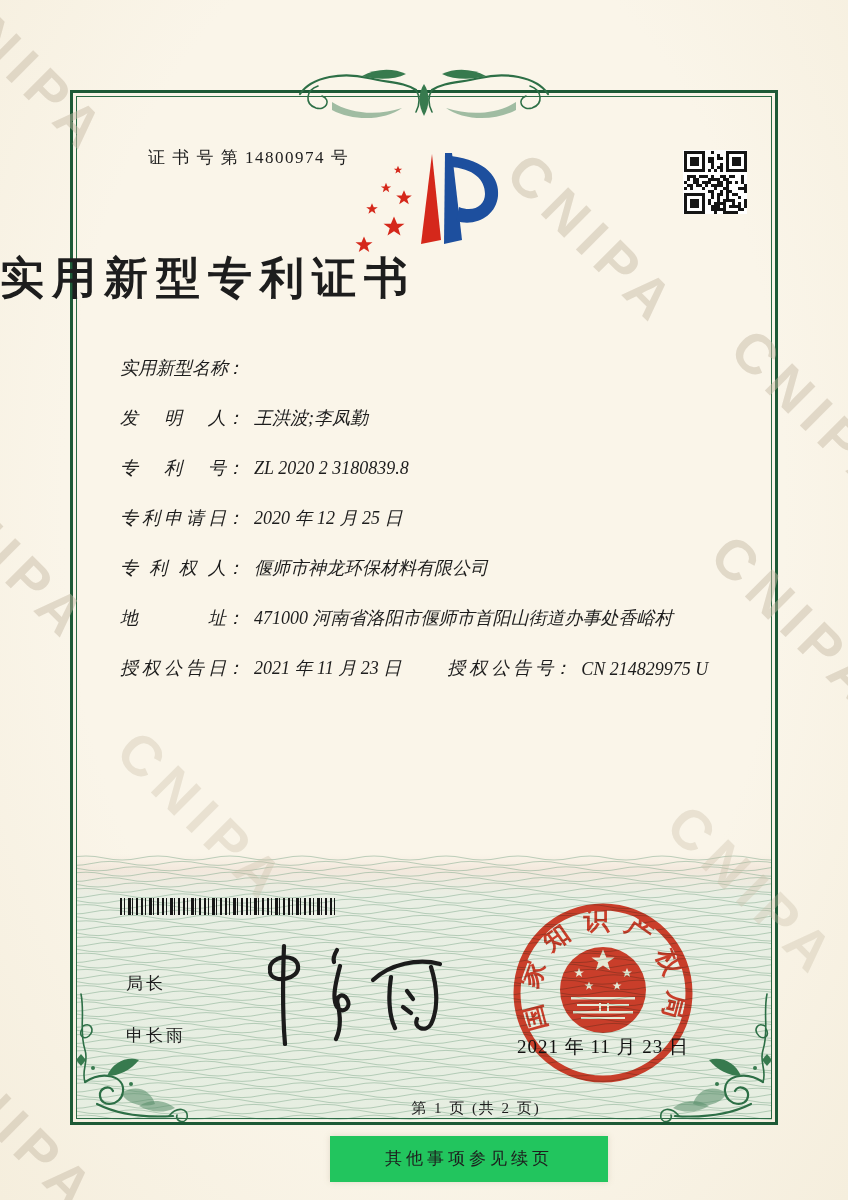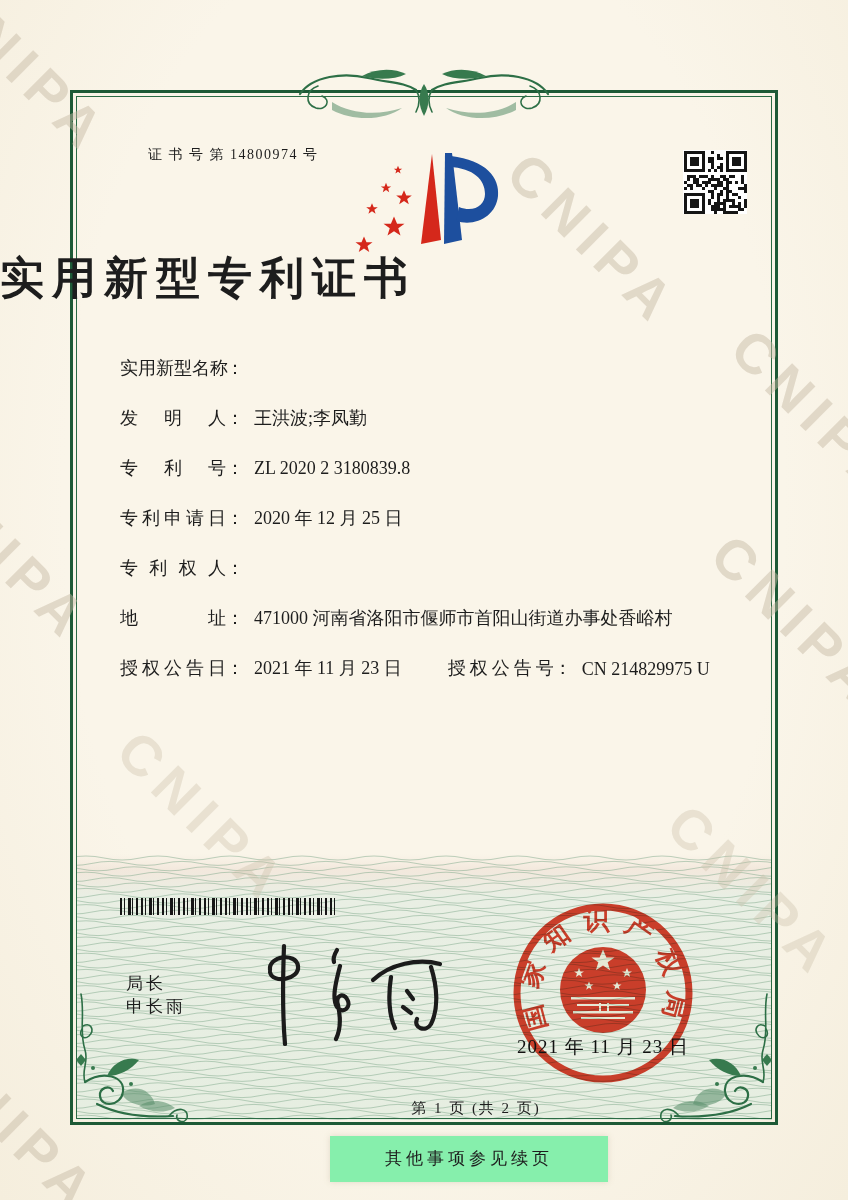--- a/index.html
+++ b/index.html
@@ -18,54 +18,54 @@
   .frame::after{content:"";position:absolute;inset:3px;border:1px solid #2a6b44;}
 
   
   .wave-zone{position:absolute;left:76px;top:854px;width:696px;height:266px;z-index:1;
              background:linear-gradient(180deg, rgba(236,228,214,0) 0%, rgba(224,200,190,.28) 6%,
                         #e9efe4 16%, #e6eee1 100%);overflow:hidden;}
   .wave-zone svg{display:block;}
   .wave-zone path{fill:none;stroke:rgba(125,168,138,.5);stroke-width:1;}
 
   
-  .cert-no{position:absolute;left:148px;top:146px;font-size:14px;letter-spacing:1.5px;z-index:4;}
+  .cert-no{position:absolute;left:148px;top:146px;font-size:17px;letter-spacing:1.5px;z-index:4;}
   .logo{position:absolute;left:348px;top:144px;z-index:4;}
   .qr{position:absolute;left:683px;top:150px;z-index:4;}
   .title{position:absolute;left:0;top:249px;width:100%;font-size:44px;
          font-weight:bold;letter-spacing:8px;z-index:4;}
 
   
   .fields{position:absolute;left:120px;top:356px;width:624px;font-size:18px;z-index:4;}
-  .frow{display:flex;align-items:baseline;height:24px;margin-bottom:26px;white-space:nowrap;}
+  .frow{display:flex;align-items:baseline;height:24px;margin-bottom:26px;white-space:nowrap;font-style:italic;}
   .flabel{display:inline-block;width:106px;text-align:justify;text-align-last:justify;}
   .fcolon{margin-right:10px;}
   .pair2{margin-left:46px;display:flex;align-items:flex-end;}
 
   
   .body-text{position:absolute;left:120px;top:699px;width:612px;font-size:17.5px;
              line-height:27px;text-align:justify;z-index:4;}
   .body-text p{margin:0;text-indent:2em;}
 
   
   .barcode{position:absolute;left:120px;top:898px;width:216px;height:17px;z-index:4;
     background:repeating-linear-gradient(90deg,#161616 0 2px,transparent 2px 4px,
       #161616 4px 5px,transparent 5px 8px,#161616 8px 11px,transparent 11px 12px,
       #161616 12px 13px,transparent 13px 16px,#161616 16px 18px,transparent 18px 21px);}
   .officer{position:absolute;left:126px;top:972px;font-size:17px;letter-spacing:3px;z-index:4;}
-  .officer .name{margin-top:0;}
+  .officer .name{margin-top:29px;}
   .sig{position:absolute;left:250px;top:933px;z-index:4;}
   .sig path{fill:none;stroke:#1b1b1b;stroke-width:4.2;stroke-linecap:round;stroke-linejoin:round;}
   .seal{position:absolute;left:507px;top:897px;z-index:4;mix-blend-mode:multiply;opacity:.96;}
   .seal-date{position:absolute;left:505px;top:1034px;width:196px;text-align:center;
              font-size:19px;letter-spacing:1px;color:#111;z-index:5;}
   .page-no{position:absolute;left:70px;top:1099px;width:812px;text-align:center;
            font-size:15px;letter-spacing:2px;z-index:4;}
   .note{position:absolute;left:330px;top:1136px;width:278px;height:46px;line-height:46px;
-        background:#86efac;box-shadow:0 0 6px rgba(160,140,110,.25);text-align:center;
+        background:#22c55e;box-shadow:0 0 6px rgba(160,140,110,.25);text-align:center;
         font-size:17px;letter-spacing:4px;z-index:4;}
 
   
   .orn{position:absolute;z-index:5;pointer-events:none;}
   .orn .st{fill:none;stroke:#2d6f46;stroke-width:2.2;stroke-linecap:round;}
   .orn .st2{fill:none;stroke:#2d6f46;stroke-width:1.6;stroke-linecap:round;}
   .orn .fl{fill:#377a4e;}
   .orn .fl2{fill:rgba(86,140,104,.55);}
 </style>
 </head>
@@ -310,20 +310,21 @@
     <span>ZL 2020 2 3180839.8</span>
   </div>
   <div class="frow">
     <span class="flabel">专利申请日</span>
       <span class="fcolon">：</span>
     <span>2020 年 12 月 25 日</span>
   </div>
   <div class="frow">
     <span class="flabel">专利权人</span>
       <span class="fcolon">：</span>
+    <span>偃师市神龙环保材料有限公司</span>
   </div>
   <div class="frow">
     <span class="flabel">地址</span>
       <span class="fcolon">：</span>
     <span>471000 河南省洛阳市偃师市首阳山街道办事处香峪村</span>
   </div>
   <div class="frow">
     <span class="flabel">授权公告日</span>
       <span class="fcolon">：</span>
     <span>2021 年 11 月 23 日</span>

